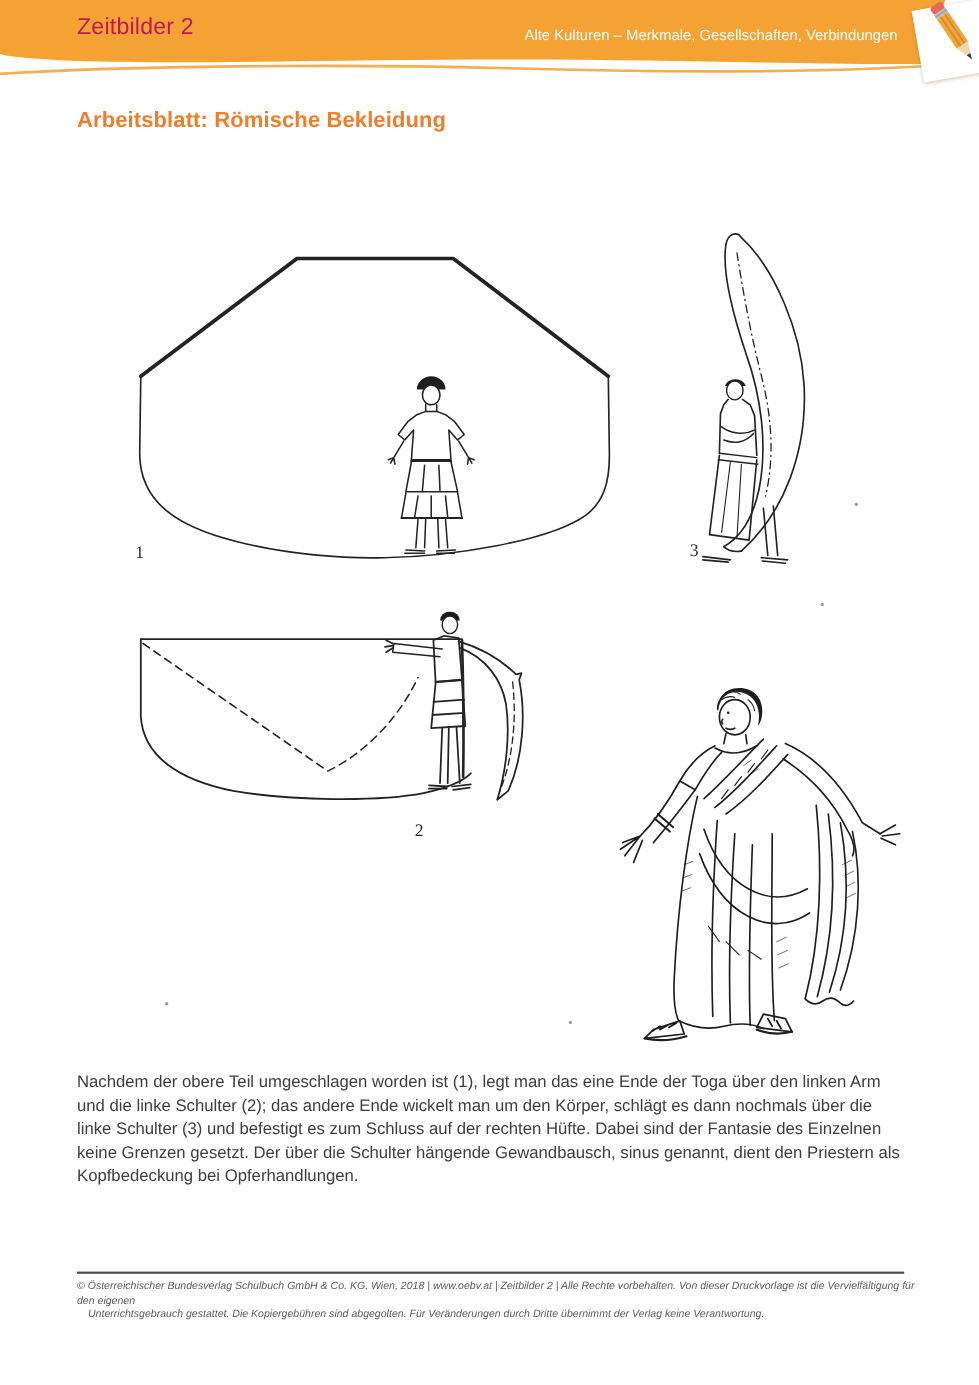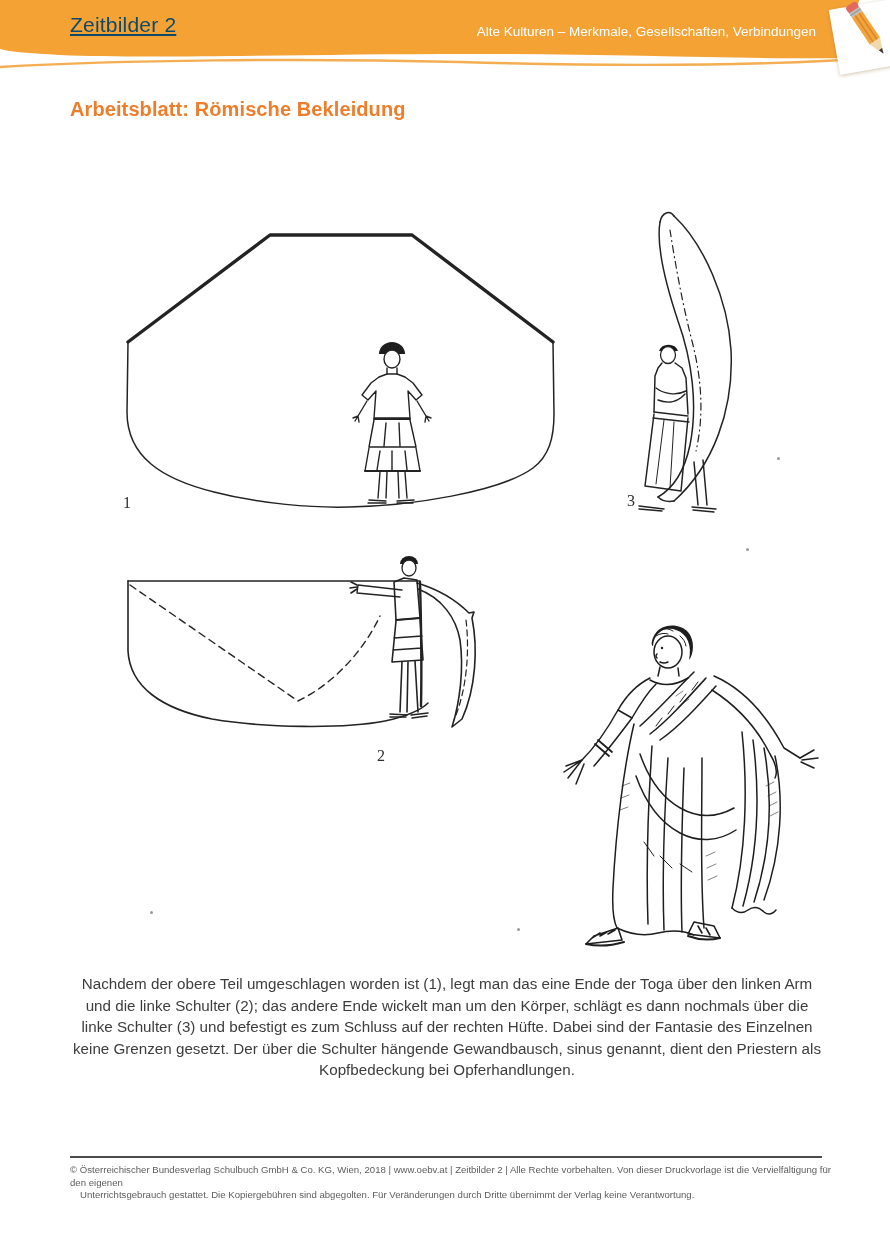--- a/index.html
+++ b/index.html
@@ -5,22 +5,21 @@
   html,body{margin:0;padding:0;background:#fff;}
   .page{
     position:relative;width:890px;height:1259px;margin:0 auto;
     background:#ffffff;overflow:hidden;
     font-family:"Liberation Sans",sans-serif;color:#3d3d3d;
   }
   
   .header-svg{position:absolute;top:0;left:0;}
   .header-book{
     position:absolute;top:13px;left:70px;font-size:21px;letter-spacing:.2px;
-    color:#0c4a6e;
-    text-decoration:underline;
+    color:#be185d;
   }
   .header-chapter{
     position:absolute;top:24px;right:74px;font-size:13.5px;color:#ffffff;
   }
   .paper-icon{position:absolute;top:0;right:0;width:96px;height:96px;}
   .sheet-back{
     position:absolute;top:-12px;right:-6px;width:38px;height:38px;background:#fff;
     transform:rotate(20deg);box-shadow:0 1px 2px rgba(120,80,20,.25);
   }
   .sheet-main{
@@ -41,27 +40,27 @@
   .task-text{color:#3d3d3d;margin-left:5px;}
   
   .fig{position:absolute;}
   .fig-label{
     position:absolute;font-family:"Liberation Serif",serif;font-size:16px;color:#2e2e2e;
   }
   .speck{position:absolute;width:3px;height:3px;border-radius:50%;background:#9a9a9a;}
   
   .body-text{
     position:absolute;top:973px;left:70px;width:754px;
-    font-size:15.2px;line-height:21.6px;color:#3d3d3d;text-align:center;
+    font-size:15.2px;line-height:21.6px;color:#3d3d3d;
   }
   
   .footer-rule{position:absolute;top:1156px;left:70px;width:752px;height:2px;background:#4b4b4b;}
   .footer-text{
     position:absolute;top:1164px;left:70px;width:770px;
-    font-size:9.6px;line-height:12.6px;color:#5c5c5c;
+    font-size:9.6px;line-height:12.6px;color:#5c5c5c;font-style:italic;
   }
   .footer-text .l2{display:block;margin-left:10px;}
 </style>
 </head>
 <body>
 
 <div class="page">
 
   <svg class="header-svg" width="890" height="84" viewBox="0 0 890 84">
     <path d="M0,0 H890 V57 C780,61 640,54 470,54 C300,54 150,59 60,55 C30,53 10,52 0,49 Z" fill="#f5a235"></path>

